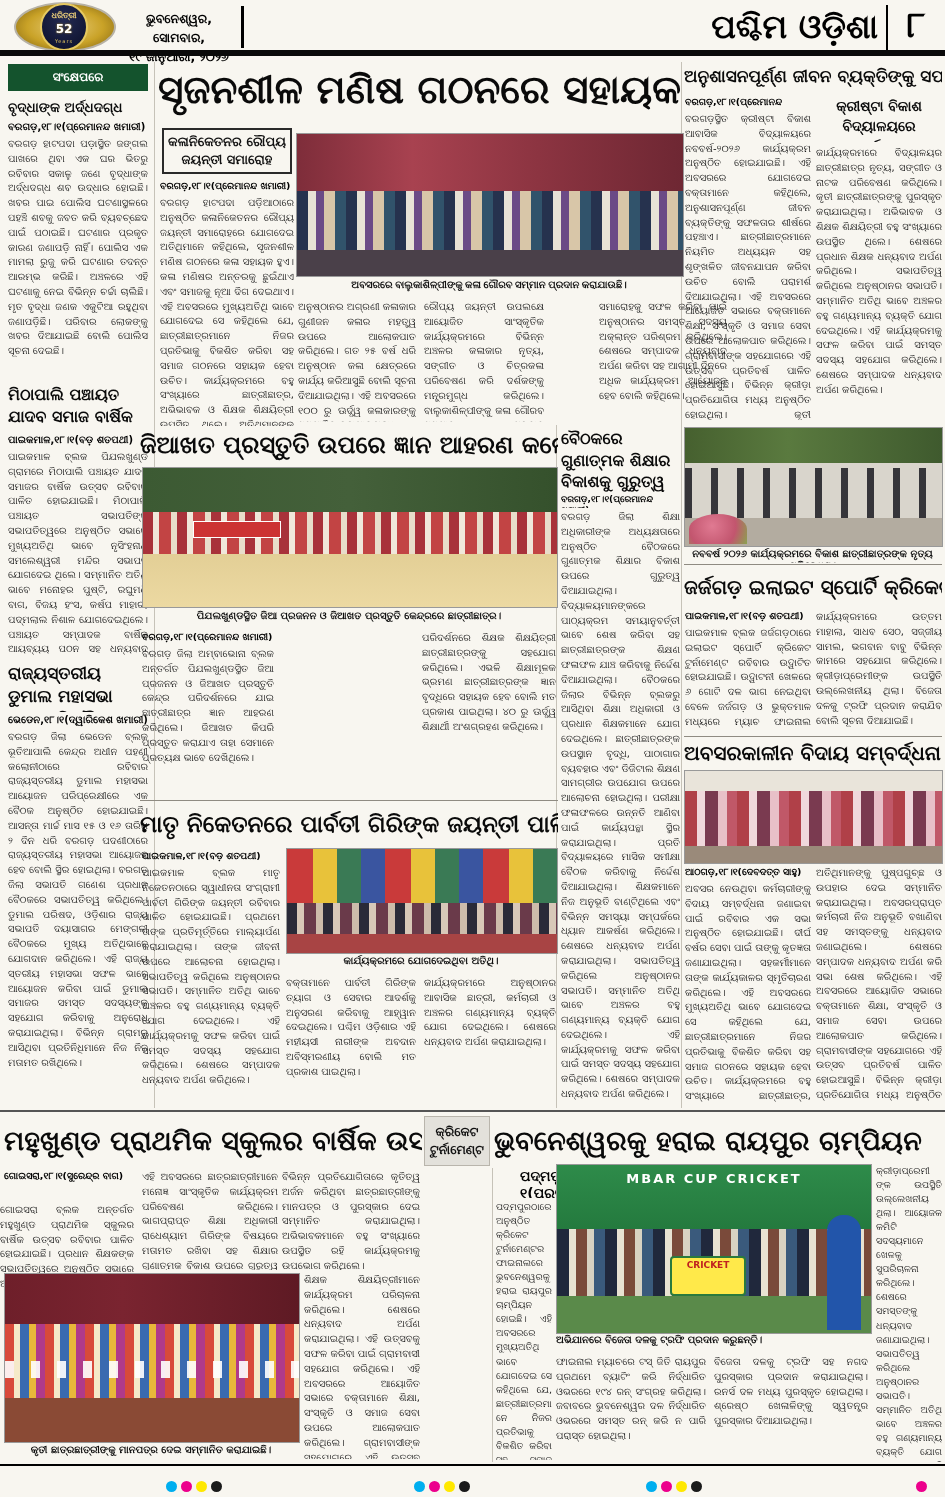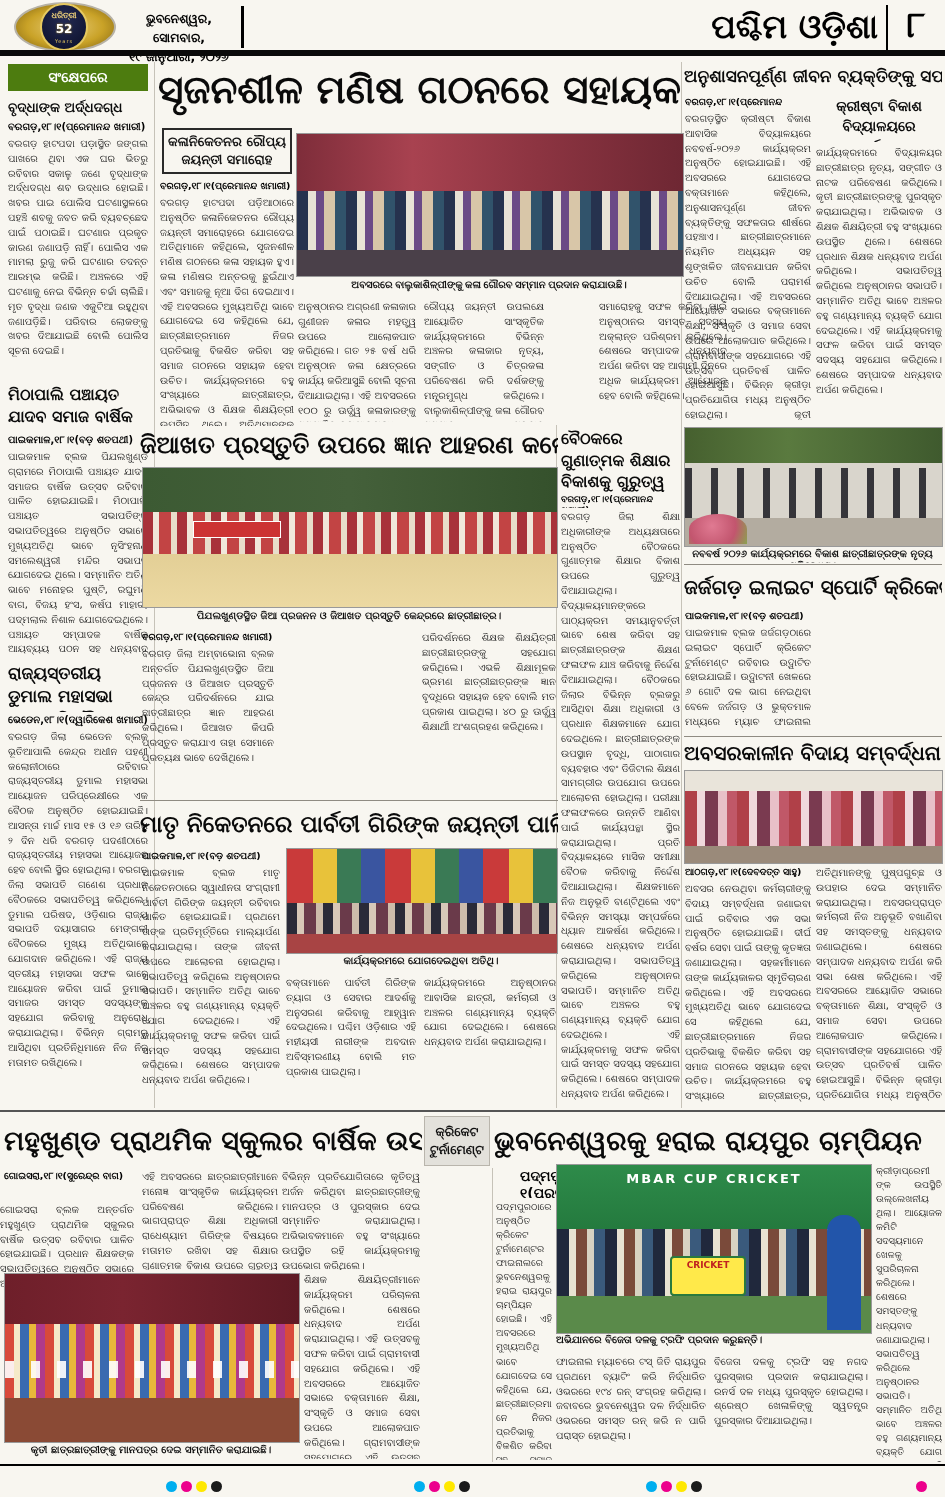--- a/index.html
+++ b/index.html
@@ -8,21 +8,21 @@
   .abs{position:absolute;}
   .hl{font-weight:bold;color:#0a0a0a;overflow:hidden;}
   .nowrap{white-space:nowrap;}
   .txt{font-size:10px;line-height:1.48;text-align:justify;color:#1c1c1c;overflow:hidden;word-break:break-word;}
   .date{font-weight:bold;font-size:10px;color:#000;overflow:hidden;}
   .cap{font-weight:bold;font-size:10px;text-align:center;color:#101010;overflow:hidden;}
   .vr{background:#c6c2b8;width:1px;}
   .hr{background:#8f8b82;height:1px;}
   .photo{border:1px solid #999;overflow:hidden;background:#d946ef;}
   .band{position:absolute;left:0;right:0;}
-  .brief-head{background:#4d7c0f;color:#fff;font-weight:bold;font-size:14px;text-align:center;line-height:27px;}
+  .brief-head{background:#14532d;color:#fff;font-weight:bold;font-size:12px;text-align:center;line-height:27px;}
   .subbox{border:2px solid #2a2a2a;font-weight:bold;font-size:13px;text-align:center;line-height:1.4;
           display:flex;align-items:center;justify-content:center;padding:2px;box-sizing:border-box;}
   .badge{background:#e3e1db;border:1px solid #b9b5ac;font-weight:bold;font-size:12.5px;text-align:center;
          display:flex;flex-direction:column;justify-content:center;gap:2px;box-sizing:border-box;}
   .dot{width:11px;height:11px;border-radius:50%;display:inline-block;margin-right:4px;}
   .logo-ellipse{position:absolute;left:0;top:0;width:102px;height:50px;border-radius:50%;
     background:radial-gradient(ellipse at center,#e9cf7e 0%,#c9a227 55%,#9d7c1b 80%,#d9bc55 100%);
     border:2px solid #b7b2a6;box-sizing:border-box;}
   .logo-circle{position:absolute;left:26px;top:1px;width:48px;height:48px;border-radius:50%;
     background:radial-gradient(circle at 50% 35%,#232a52 0%,#121735 70%,#0a0d24 100%);
@@ -119,20 +119,21 @@
   <div class="abs txt" style="left:422px;top:631px;width:134px;height:164px;">ପରିଦର୍ଶନରେ ଶିକ୍ଷକ ଶିକ୍ଷୟିତ୍ରୀ ଛାତ୍ରୀଛାତ୍ରଙ୍କୁ ସହଯୋଗ କରିଥିଲେ। ଏଭଳି ଶିକ୍ଷାମୂଳକ ଭ୍ରମଣ ଛାତ୍ରୀଛାତ୍ରଙ୍କ ଜ୍ଞାନ ବୃଦ୍ଧିରେ ସହାୟକ ହେବ ବୋଲି ମତ ପ୍ରକାଶ ପାଇଥିଲା। ୪୦ ରୁ ଊର୍ଦ୍ଧ୍ୱ ଶିକ୍ଷାର୍ଥୀ ଅଂଶଗ୍ରହଣ କରିଥିଲେ।</div>
 
   <div class="abs hl" style="left:561px;top:428px;width:119px;height:64px;font-size:16px;line-height:1.35;">ବୈଠକରେ ଗୁଣାତ୍ମକ ଶିକ୍ଷାର ବିକାଶକୁ ଗୁରୁତ୍ୱ</div>
   <div class="abs date" style="left:561px;top:494px;width:119px;height:14px;font-size:9px;">ବରଗଡ଼,୧୮।୧(ପ୍ରେମାନନ୍ଦ ଖମାରୀ)</div>
   <div class="abs txt" style="left:561px;top:510px;width:119px;height:596px;"><span>ବରଗଡ଼ ଜିଲା ଶିକ୍ଷା ଅଧିକାରୀଙ୍କ ଅଧ୍ୟକ୍ଷତାରେ ଅନୁଷ୍ଠିତ ବୈଠକରେ ଗୁଣାତ୍ମକ ଶିକ୍ଷାର ବିକାଶ ଉପରେ ଗୁରୁତ୍ୱ ଦିଆଯାଇଥିଲା। ବିଦ୍ୟାଳୟମାନଙ୍କରେ ପାଠ୍ୟକ୍ରମ ସମୟାନୁବର୍ତ୍ତୀ ଭାବେ ଶେଷ କରିବା ସହ ଛାତ୍ରୀଛାତ୍ରଙ୍କ ଶିକ୍ଷଣ ଫଳାଫଳ ଯାଞ୍ଚ କରିବାକୁ ନିର୍ଦ୍ଦେଶ ଦିଆଯାଇଥିଲା।</span> <span>ବୈଠକରେ ଜିଲାର ବିଭିନ୍ନ ବ୍ଲକରୁ ଆସିଥିବା ଶିକ୍ଷା ଅଧିକାରୀ ଓ ପ୍ରଧାନ ଶିକ୍ଷକମାନେ ଯୋଗ ଦେଇଥିଲେ। ଛାତ୍ରୀଛାତ୍ରଙ୍କ ଉପସ୍ଥାନ ବୃଦ୍ଧି, ପାଠାଗାର ବ୍ୟବହାର ଏବଂ ଡିଜିଟାଲ ଶିକ୍ଷଣ ସାମଗ୍ରୀର ଉପଯୋଗ ଉପରେ ଆଲୋଚନା ହୋଇଥିଲା। ପରୀକ୍ଷା ଫଳାଫଳରେ ଉନ୍ନତି ଆଣିବା ପାଇଁ କାର୍ଯ୍ୟପନ୍ଥା ସ୍ଥିର କରାଯାଇଥିଲା। ପ୍ରତି ବିଦ୍ୟାଳୟରେ ମାସିକ ସମୀକ୍ଷା ବୈଠକ କରିବାକୁ ନିର୍ଦ୍ଦେଶ ଦିଆଯାଇଥିଲା। ଶିକ୍ଷକମାନେ ନିଜ ଅନୁଭୂତି ବାଣ୍ଟିଥିଲେ ଏବଂ ବିଭିନ୍ନ ସମସ୍ୟା ସମ୍ପର୍କରେ ଧ୍ୟାନ ଆକର୍ଷଣ କରିଥିଲେ। ଶେଷରେ ଧନ୍ୟବାଦ ଅର୍ପଣ କରାଯାଇଥିଲା।</span> <span>ସଭାପତିତ୍ୱ କରିଥିଲେ ଅନୁଷ୍ଠାନର ସଭାପତି। ସମ୍ମାନିତ ଅତିଥି ଭାବେ ଅଞ୍ଚଳର ବହୁ ଗଣ୍ୟମାନ୍ୟ ବ୍ୟକ୍ତି ଯୋଗ ଦେଇଥିଲେ। ଏହି କାର୍ଯ୍ୟକ୍ରମକୁ ସଫଳ କରିବା ପାଇଁ ସମସ୍ତ ସଦସ୍ୟ ସହଯୋଗ କରିଥିଲେ। ଶେଷରେ ସମ୍ପାଦକ ଧନ୍ୟବାଦ ଅର୍ପଣ କରିଥିଲେ।</span></div>
 
   <div class="abs hr" style="left:684px;top:564px;width:258px;"></div>
   <div class="abs hl nowrap" style="left:684px;top:569px;width:258px;height:36px;font-size:20px;line-height:36px;">ଜର୍ଜଗଡ଼ ଇଲାଇଟ ସ୍ପୋର୍ଟି କ୍ରିକେଟ ଉଦ୍ଘାଟିତ</div>
   <div class="abs date" style="left:685px;top:610px;width:126px;height:14px;font-size:9.5px;">ପାଇକମାଳ,୧୮।୧(ବଡ଼ ଶତପଥୀ)</div>
   <div class="abs txt" style="left:685px;top:626px;width:126px;height:106px;">ପାଇକମାଳ ବ୍ଲକ ଜର୍ଜଗଡ଼ଠାରେ ଇଲାଇଟ ସ୍ପୋର୍ଟି କ୍ରିକେଟ ଟୁର୍ନାମେଣ୍ଟ ରବିବାର ଉଦ୍ଘାଟିତ ହୋଇଯାଇଛି। ଉଦ୍ଘାଟନୀ ଖେଳରେ ୬ ଗୋଟି ଦଳ ଭାଗ ନେଇଥିବା ବେଳେ ଜର୍ଜଗଡ଼ ଓ ଭୁକ୍ତମାଳ ମଧ୍ୟରେ ମ୍ୟାଚ ଫାଇନାଲ ଖେଳ ଅନୁଷ୍ଠିତ ହୋଇଥିଲା।</div>
+  <div class="abs txt" style="left:816px;top:610px;width:126px;height:122px;">କାର୍ଯ୍ୟକ୍ରମରେ ଉତ୍ତମ ମାହାଲା, ସାଧବ ସେଠ, ସଜ୍ଜୀୟ ସାମଲ, ଭଗବାନ ବାବୁ ବିଭିନ୍ନ କାମରେ ସହଯୋଗ କରିଥିଲେ। କ୍ରୀଡ଼ାପ୍ରେମୀଙ୍କ ଉପସ୍ଥିତି ଉଲ୍ଲେଖନୀୟ ଥିଲା। ବିଜେତା ଦଳକୁ ଟ୍ରଫି ପ୍ରଦାନ କରାଯିବ ବୋଲି ସୂଚନା ଦିଆଯାଇଛି।</div>
 
   <div class="abs hr" style="left:684px;top:736px;width:258px;"></div>
   <div class="abs hl nowrap" style="left:684px;top:740px;width:258px;height:26px;font-size:20px;line-height:26px;">ଅବସରକାଳୀନ ବିଦାୟ ସମ୍ବର୍ଦ୍ଧନା ସଭା</div>
   <div class="abs photo" style="left:684px;top:770px;width:257px;height:92px;">
     <div class="band" style="top:0;height:22%;background:#e9e4da;"></div>
     <div class="band" style="top:22%;height:60%;background:repeating-linear-gradient(90deg,#b04048 0 12px,#f0d8dc 12px 20px,#7a3a50 20px 33px,#e8c0c8 33px 42px,#c05868 42px 52px);"></div>
     <div class="band" style="top:82%;height:18%;background:#9a8a7a;"></div>
   </div>
   <div class="abs date" style="left:685px;top:866px;width:126px;height:14px;font-size:9.5px;">ଆଠଗଡ଼,୧୮।୧(ଦେବଦତ୍ତ ସାହୁ)</div>
   <div class="abs txt" style="left:685px;top:882px;width:126px;height:224px;"><span>ଅବସର ନେଉଥିବା କର୍ମଚାରୀଙ୍କୁ ବିଦାୟ ସମ୍ବର୍ଦ୍ଧନା ଜଣାଇବା ପାଇଁ ରବିବାର ଏକ ସଭା ଅନୁଷ୍ଠିତ ହୋଇଯାଇଛି। ଦୀର୍ଘ ବର୍ଷର ସେବା ପାଇଁ ତାଙ୍କୁ କୃତଜ୍ଞତା ଜଣାଯାଇଥିଲା। ସହକର୍ମୀମାନେ ତାଙ୍କ କାର୍ଯ୍ୟକାଳର ସ୍ମୃତିଚାରଣ କରିଥିଲେ।</span> <span>ଏହି ଅବସରରେ ମୁଖ୍ୟଅତିଥି ଭାବେ ଯୋଗଦେଇ ସେ କହିଥିଲେ ଯେ, ଛାତ୍ରୀଛାତ୍ରମାନେ ନିଜର ପ୍ରତିଭାକୁ ବିକଶିତ କରିବା ସହ ସମାଜ ଗଠନରେ ସହାୟକ ହେବା ଉଚିତ। କାର୍ଯ୍ୟକ୍ରମରେ ବହୁ ସଂଖ୍ୟାରେ ଛାତ୍ରୀଛାତ୍ର, ଅଭିଭାବକ ଓ ଶିକ୍ଷକ ଶିକ୍ଷୟିତ୍ରୀ ଉପସ୍ଥିତ ଥିଲେ। ଅତିଥିମାନଙ୍କୁ ପୁଷ୍ପଗୁଚ୍ଛ ଦେଇ ସ୍ୱାଗତ କରାଯାଇଥିଲା।</span></div>

